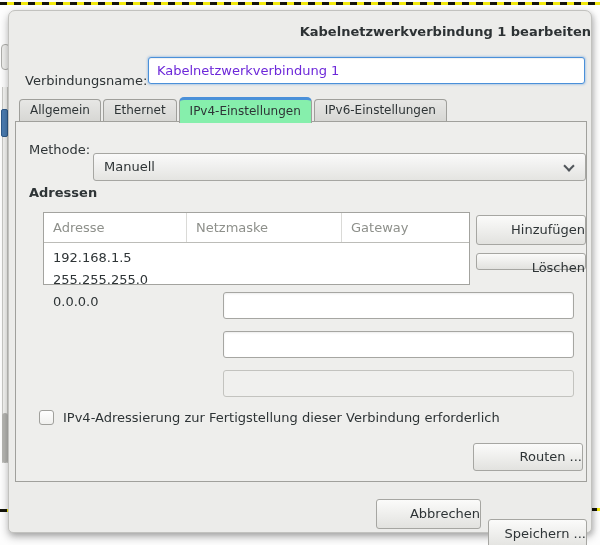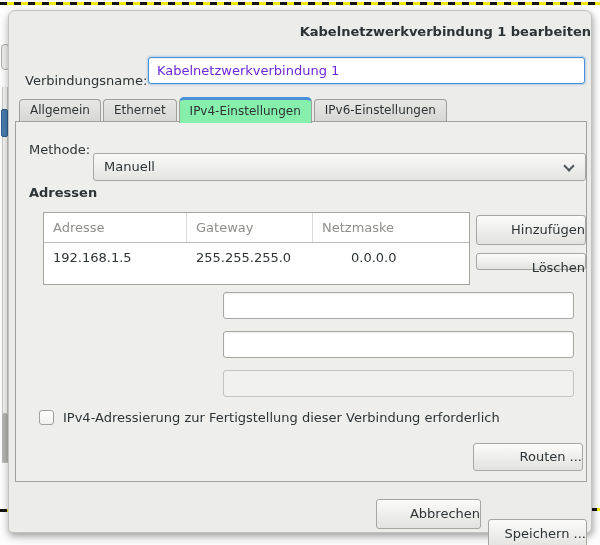--- a/index.html
+++ b/index.html
@@ -107,21 +107,21 @@
   .addr-table {
     position: absolute; left: 34px; top: 201px; width: 427px; height: 73px;
     background: #ffffff; border: 1px solid #a3a39f; z-index: 2;
   }
   .addr-head { display: flex; height: 30px; border-bottom: 1px solid #bcbcb8; align-items: flex-end; }
   .addr-head .hc {
     line-height: 29px; padding-left: 9px; color: #8e908b;
     border-right: 1px solid #dadad7;
   }
   .addr-head .hc:last-child { border-right: none; }
-  .addr-row { display: flex; height: 41px; }
+  .addr-row { display: flex; height: 41px; flex-direction: column; }
   .addr-row .bc { padding: 7px 0 0 9px; color: #2e3436; }
   .c1 { width: 143px; } .c2 { width: 155px; } .c3 { width: 126px; }
 
   .btn {
     position: absolute;
     background: linear-gradient(#fbfbfa, #e2e2df);
     border: 1px solid #a6a6a2; border-radius: 3px;
     color: #2e3436; text-align: right; z-index: 2;
     font: inherit;
   }
@@ -181,22 +181,22 @@
     <div class="combo">
       <span>Manuell</span>
       <span class="chev"></span>
     </div>
 
     <div class="section-heading">Adressen</div>
 
     <div class="addr-table">
       <div class="addr-head">
         <div class="hc c1">Adresse</div>
+        <div class="hc c2">Netzmaske</div>
         <div class="hc c3">Gateway</div>
-        <div class="hc c2">Netzmaske</div>
       </div>
       <div class="addr-row">
         <div class="bc c1">192.168.1.5</div>
         <div class="bc c2">255.255.255.0</div>
         <div class="bc c3">0.0.0.0</div>
       </div>
     </div>
 
     <button class="btn btn-add">Hinzufügen</button>
     <button class="btn btn-del">Löschen</button>

